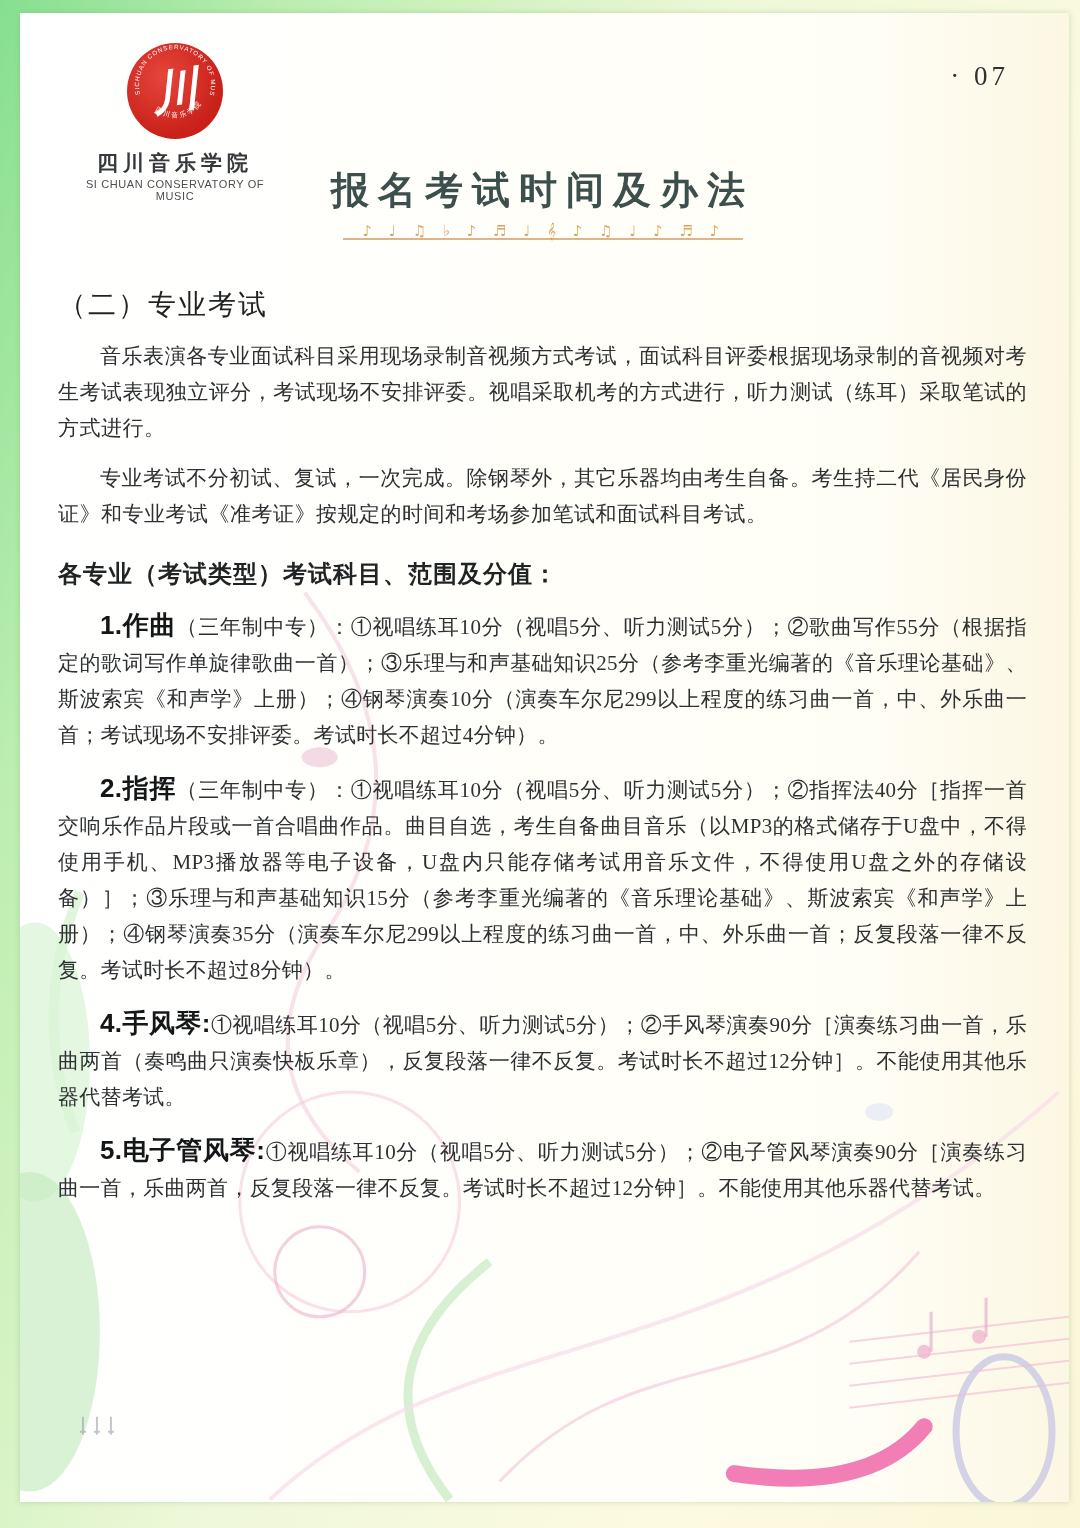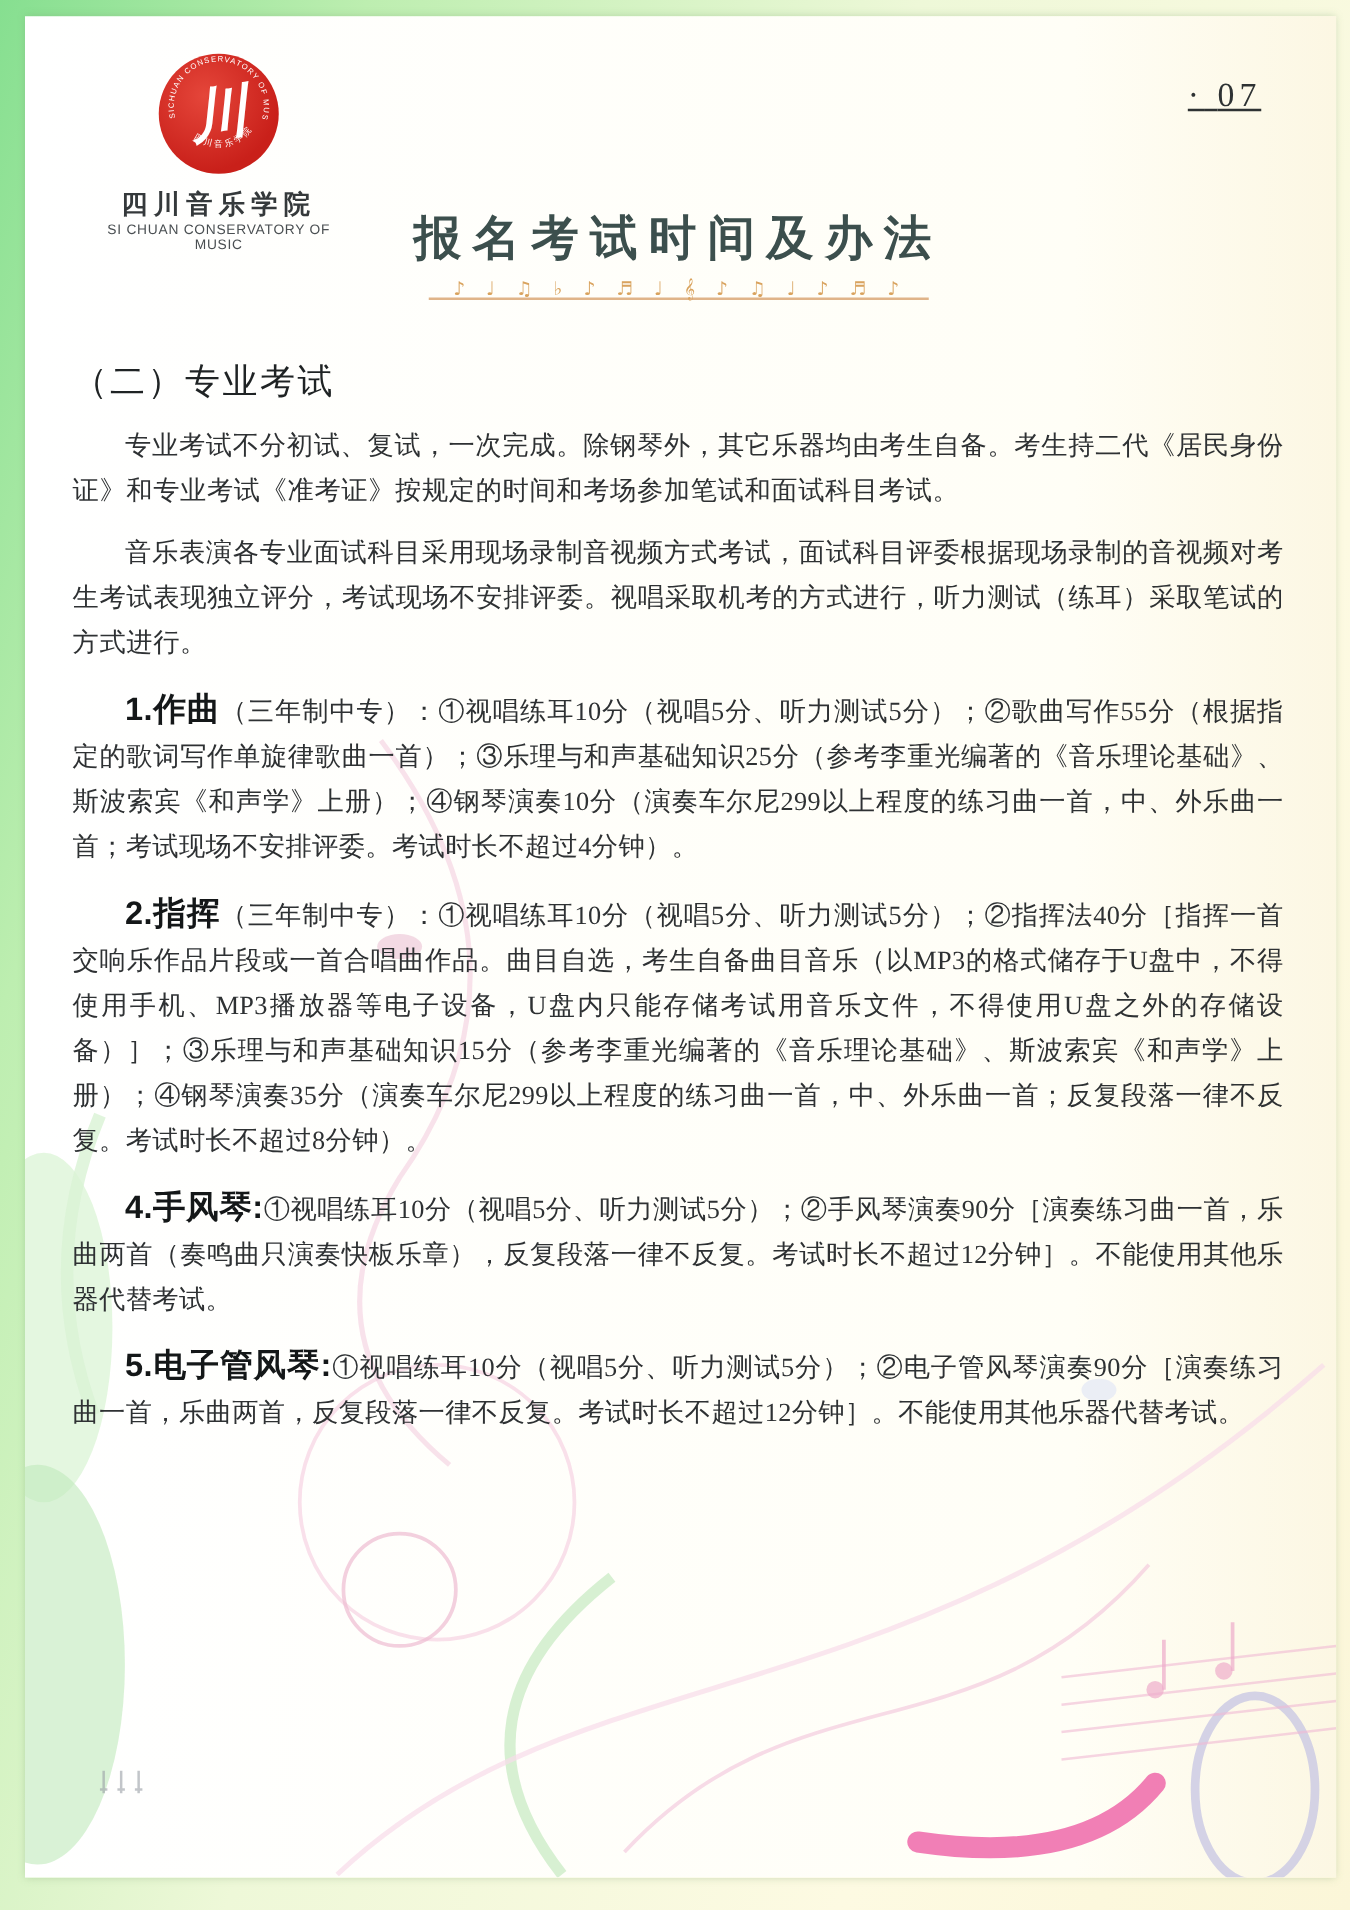--- a/index.html
+++ b/index.html
@@ -29,21 +29,21 @@
   .seal-glyph{
     color:#fff;font-size:46px;font-weight:bold;
     font-family:"DejaVu Serif", serif;font-style:italic;
     transform:rotate(-8deg);line-height:1;
   }
   .seal svg{position:absolute;inset:0;}
   .logo-cn{margin-top:10px;font-size:21px;letter-spacing:5px;color:#35393b;font-weight:bold;font-family:"Liberation Serif",serif;}
   .logo-en{margin-top:1px;font-size:11px;letter-spacing:.6px;color:#4a4f52;font-family:"Liberation Sans",sans-serif;}
   .pageno{
     position:absolute;right:18px;top:18px;
-    font-size:27px;color:#2e3233;font-family:"Liberation Serif",serif;letter-spacing:4px;text-decoration:underline;
+    font-size:27px;color:#2e3233;font-family:"Liberation Serif",serif;letter-spacing:4px;
   }
 
   .title{
     text-align:center;margin-top:-28px;
     font-size:38px;font-weight:bold;color:#3c4f4d;letter-spacing:9px;
   }
   .divider{
     width:360px;margin:6px auto 0;position:relative;height:30px;
   }
   .divider .line{
@@ -135,23 +135,24 @@
     </div>
 
     <div class="title">报名考试时间及办法</div>
     <div class="divider">
       <div class="line"></div>
       <div class="notes">♪ ♩ ♫ ♭ ♪ ♬ ♩ 𝄞 ♪ ♫ ♩ ♪ ♬ ♪</div>
     </div>
 
     <div class="section-heading">（二）专业考试</div>
 
+    <p class="body">音乐表演各专业面试科目采用现场录制音视频方式考试，面试科目评委根据现场录制的音视频对考生考试表现独立评分，考试现场不安排评委。视唱采取机考的方式进行，听力测试（练耳）采取笔试的方式进行。</p>
     <p class="body">专业考试不分初试、复试，一次完成。除钢琴外，其它乐器均由考生自备。考生持二代《居民身份证》和专业考试《准考证》按规定的时间和考场参加笔试和面试科目考试。</p>
-    <p class="body">音乐表演各专业面试科目采用现场录制音视频方式考试，面试科目评委根据现场录制的音视频对考生考试表现独立评分，考试现场不安排评委。视唱采取机考的方式进行，听力测试（练耳）采取笔试的方式进行。</p>
 
+    <div class="sub-heading">各专业（考试类型）考试科目、范围及分值：</div>
 
     <p class="item"><span class="lbl">1.作曲</span><span>（三年制中专）：①视唱练耳10分（视唱5分、听力测试5分）；②歌曲写作55分（根据指定的歌词写作单旋律歌曲一首）；③乐理与和声基础知识25分（参考李重光编著的《音乐理论基础》、斯波索宾《和声学》上册）；④钢琴演奏10分（演奏车尔尼299以上程度的练习曲一首，中、外乐曲一首；考试现场不安排评委。考试时长不超过4分钟）。</span></p>
     <p class="item"><span class="lbl">2.指挥</span><span>（三年制中专）：①视唱练耳10分（视唱5分、听力测试5分）；②指挥法40分［指挥一首交响乐作品片段或一首合唱曲作品。曲目自选，考生自备曲目音乐（以MP3的格式储存于U盘中，不得使用手机、MP3播放器等电子设备，U盘内只能存储考试用音乐文件，不得使用U盘之外的存储设备）］；③乐理与和声基础知识15分（参考李重光编著的《音乐理论基础》、斯波索宾《和声学》上册）；④钢琴演奏35分（演奏车尔尼299以上程度的练习曲一首，中、外乐曲一首；反复段落一律不反复。考试时长不超过8分钟）。</span></p>
     <p class="item"><span class="lbl">4.手风琴:</span><span>①视唱练耳10分（视唱5分、听力测试5分）；②手风琴演奏90分［演奏练习曲一首，乐曲两首（奏鸣曲只演奏快板乐章），反复段落一律不反复。考试时长不超过12分钟］。不能使用其他乐器代替考试。</span></p>
     <p class="item"><span class="lbl">5.电子管风琴:</span><span>①视唱练耳10分（视唱5分、听力测试5分）；②电子管风琴演奏90分［演奏练习曲一首，乐曲两首，反复段落一律不反复。考试时长不超过12分钟］。不能使用其他乐器代替考试。</span></p>
     <p class="item"></p>
 
   </div>
 </div>
 

